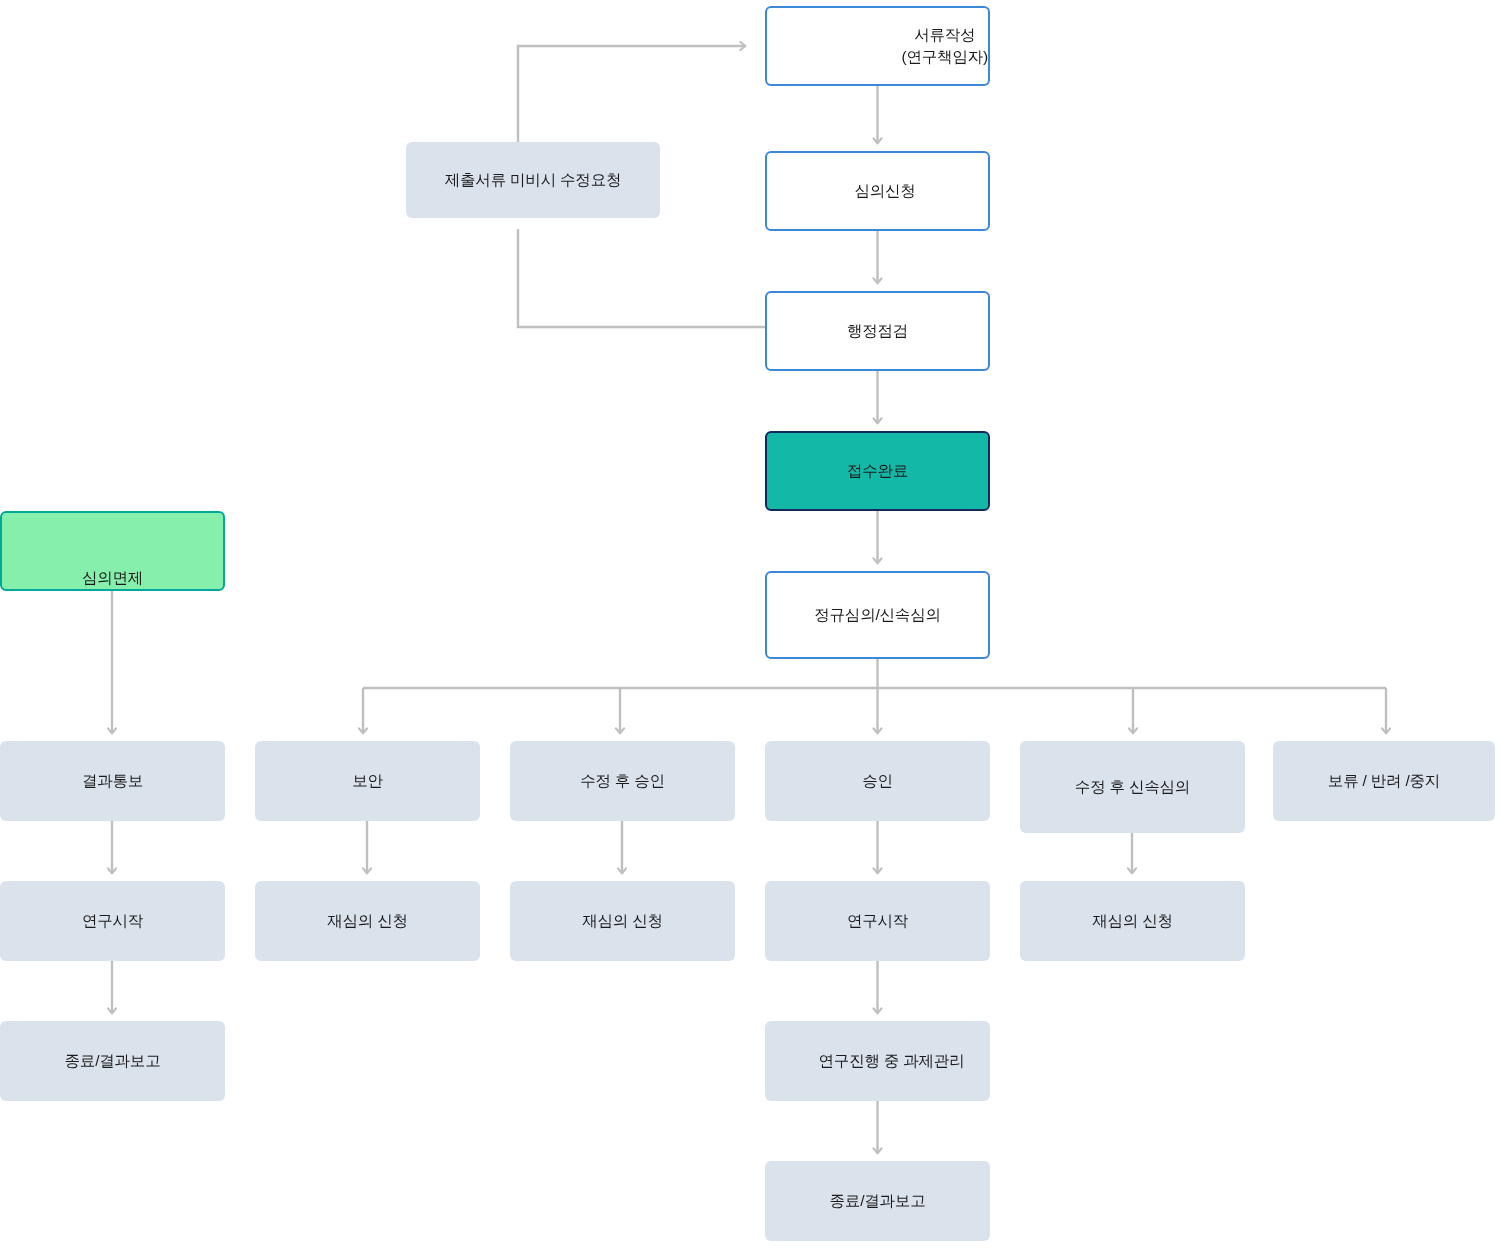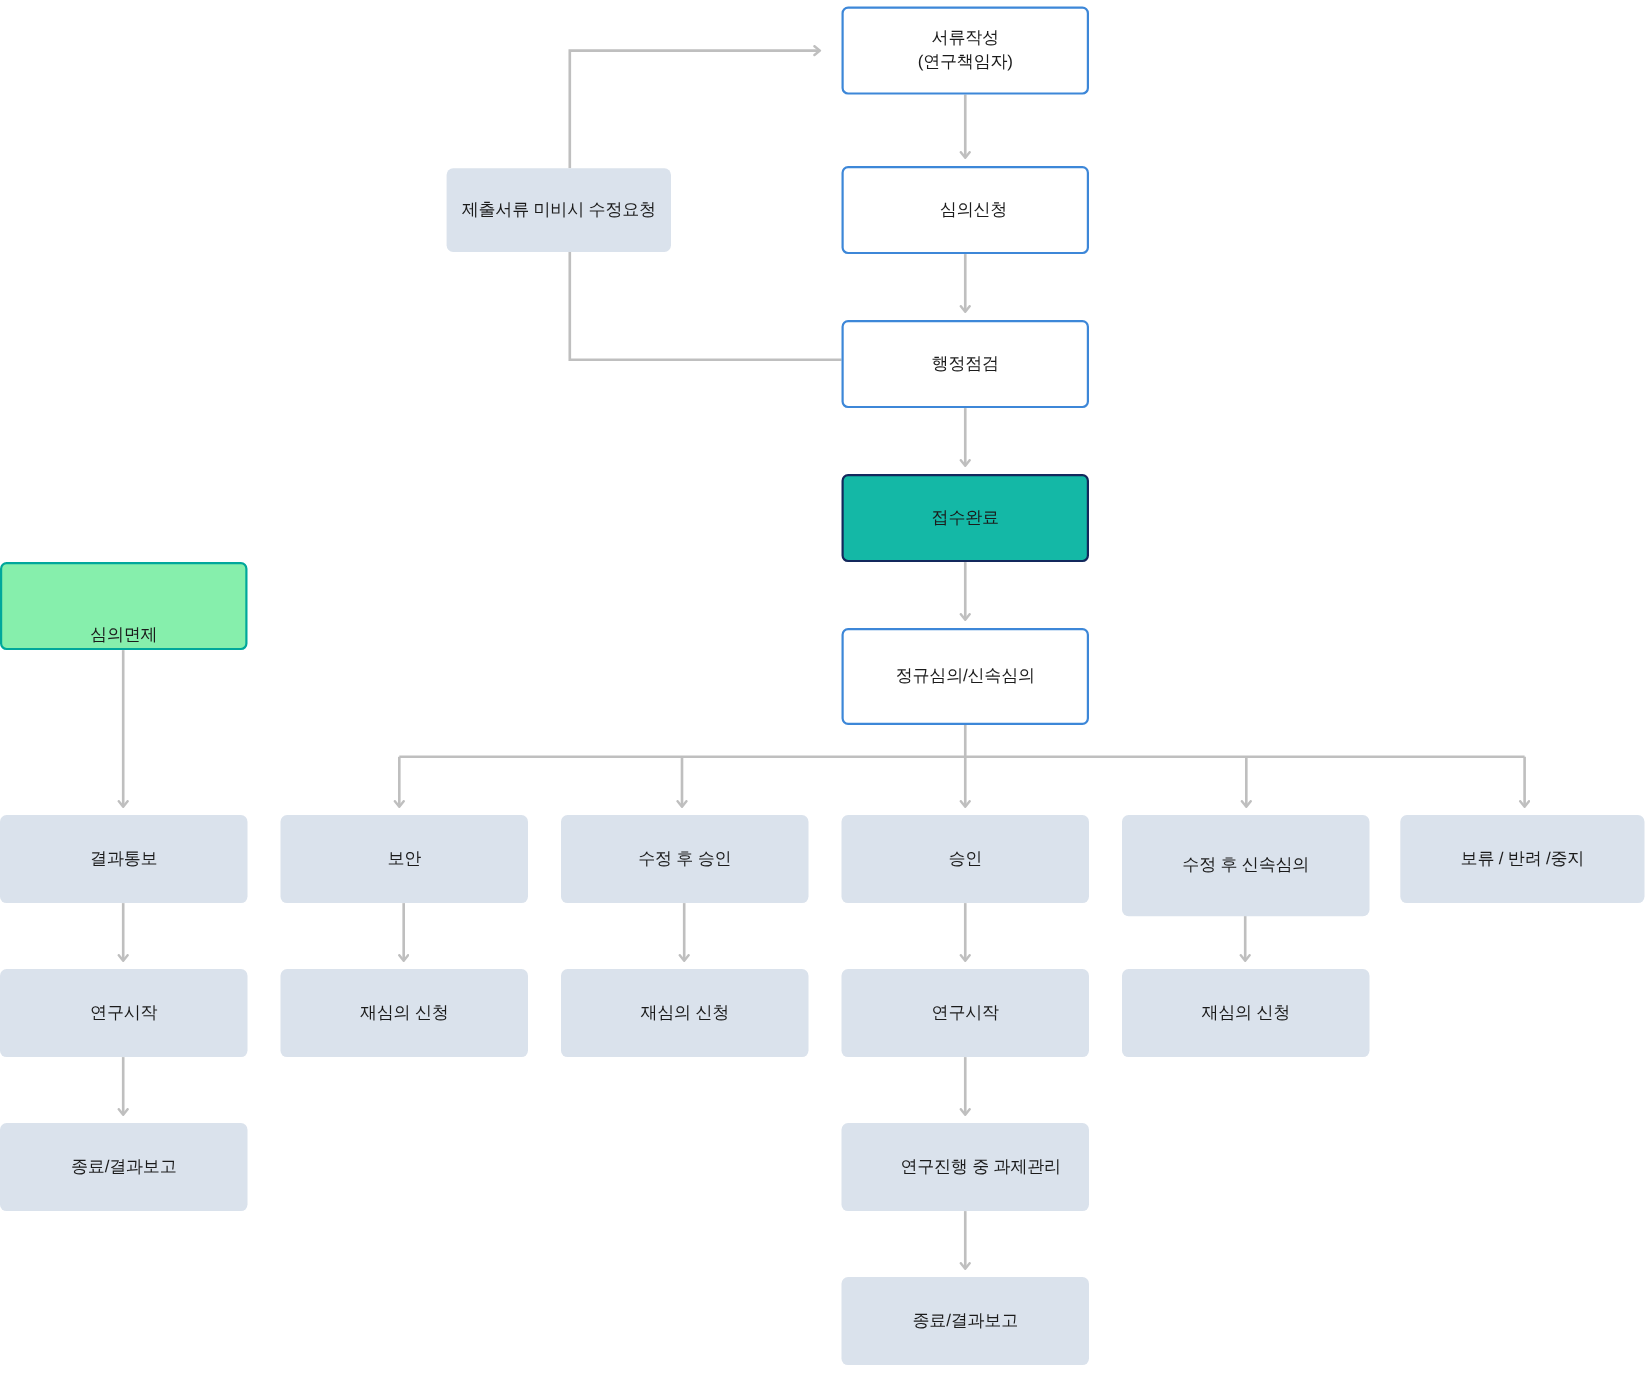--- a/index.html
+++ b/index.html
@@ -97,23 +97,23 @@
     <line x1="622" y1="821" x2="622" y2="873" stroke="#bfbfbf" stroke-width="2.4" marker-end="url(#arrow)"></line>
     <line x1="877.5" y1="821" x2="877.5" y2="873" stroke="#bfbfbf" stroke-width="2.4" marker-end="url(#arrow)"></line>
     <line x1="1132" y1="821" x2="1132" y2="873" stroke="#bfbfbf" stroke-width="2.4" marker-end="url(#arrow)"></line>
 
     <line x1="112" y1="961" x2="112" y2="1013" stroke="#bfbfbf" stroke-width="2.4" marker-end="url(#arrow)"></line>
     <line x1="877.5" y1="961" x2="877.5" y2="1013" stroke="#bfbfbf" stroke-width="2.4" marker-end="url(#arrow)"></line>
     <line x1="877.5" y1="1101" x2="877.5" y2="1153" stroke="#bfbfbf" stroke-width="2.4" marker-end="url(#arrow)"></line>
   </svg>
 
   <div id="nodes-layer">
-      <div class="node outline-blue" style="left: 765px; top: 6px; width: 225px; height: 80px;"><span class="node-label">서류작성
+      <div class="node outline-blue" style="left: 765px; top: 6px; width: 225px; height: 80px; justify-content: flex-end;"><span class="node-label">서류작성
 (연구책임자)</span></div>
-      <div class="node fill-grey" style="left: 406px; top: 153px; width: 204px; height: 76px;"><span class="node-label">제출서류 미비시 수정요청</span></div>
+      <div class="node fill-grey" style="left: 406px; top: 142px; width: 254px; height: 76px;"><span class="node-label">제출서류 미비시 수정요청</span></div>
       <div class="node outline-blue" style="left: 765px; top: 151px; width: 225px; height: 80px; padding-left: 15px;"><span class="node-label">심의신청</span></div>
       <div class="node outline-blue" style="left: 765px; top: 291px; width: 225px; height: 80px; text-align: center;"><span class="node-label">행정점검</span></div>
       <div class="node outline-navy" style="left: 765px; top: 431px; width: 225px; height: 80px;"><span class="node-label">접수완료</span></div>
       <div class="node outline-teal" style="left: 0px; top: 511px; width: 225px; height: 80px;"><span class="node-label">심의면제</span></div>
       <div class="node outline-blue" style="left: 765px; top: 571px; width: 225px; height: 88px;"><span class="node-label">정규심의/신속심의</span></div>
       <div class="node fill-grey" style="left: 0px; top: 741px; width: 225px; height: 80px;"><span class="node-label">결과통보</span></div>
       <div class="node fill-grey" style="left: 255px; top: 741px; width: 225px; height: 80px;"><span class="node-label">보안</span></div>
       <div class="node fill-grey" style="left: 510px; top: 741px; width: 225px; height: 80px;"><span class="node-label">수정 후 승인</span></div>
       <div class="node fill-grey" style="left: 765px; top: 741px; width: 225px; height: 80px;"><span class="node-label">승인</span></div>
       <div class="node fill-grey" style="left: 1020px; top: 741px; width: 225px; height: 92px;"><span class="node-label">수정 후 신속심의</span></div>

